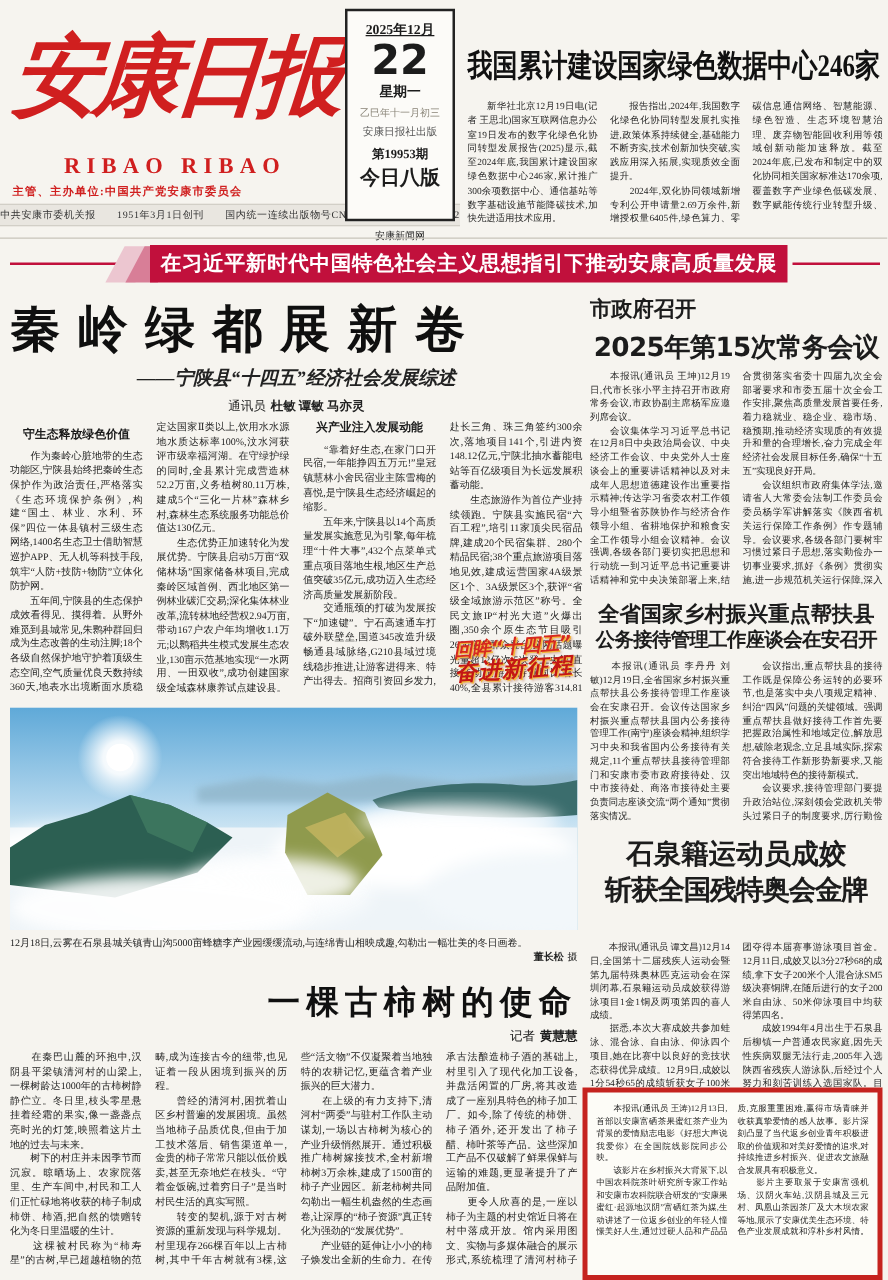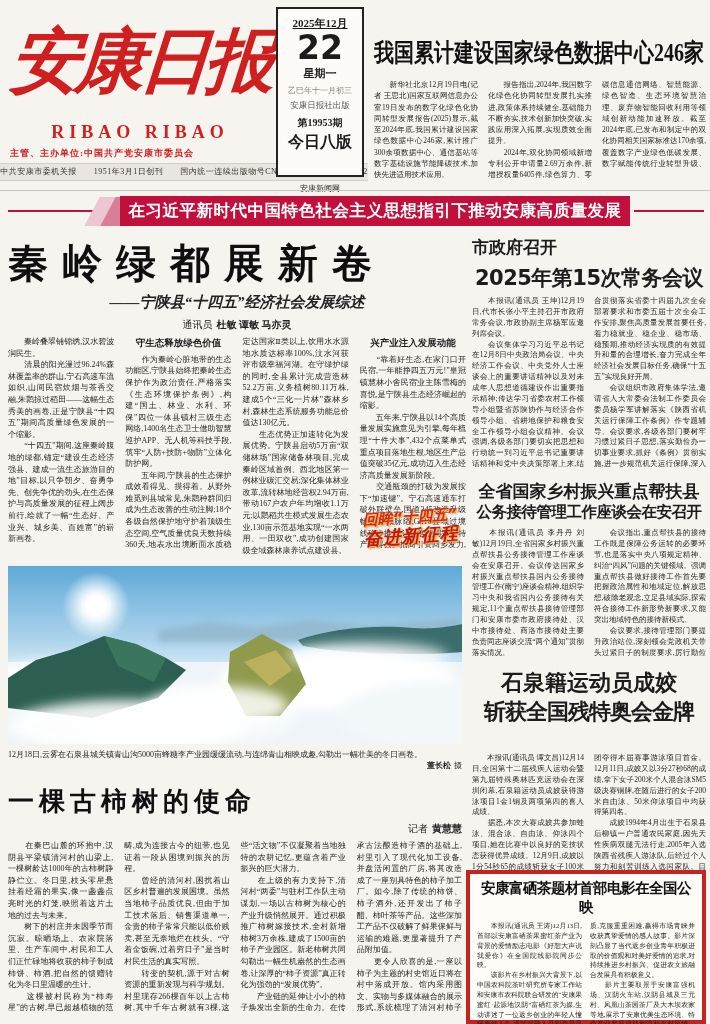--- a/index.html
+++ b/index.html
@@ -90,21 +90,21 @@
     text-align:center;
   }
   .promo-graphic .l1{font-size:15px;line-height:18px;}
   .promo-graphic .l2{font-size:18px;line-height:20px;letter-spacing:1px;color:#c41714;}
   
   .photo-frame{left:8px;top:566px;width:454px;height:178px;background:#bcd9ec;overflow:hidden;}
   .photo-caption{left:8px;top:749px;width:454px;font-size:8px;color:#222;}
   .photo-credit{left:8px;top:760px;width:454px;text-align:right;font-size:8px;color:#222;}
   .photo-credit b{margin-right:3px;}
   
-  .pers-hl{left:8px;top:784px;width:454px;text-align:left;font-size:26px;font-weight:bold;
+  .pers-hl{left:8px;top:784px;width:454px;text-align:right;font-size:26px;font-weight:bold;
     letter-spacing:5px;color:#101010;font-family:"Liberation Serif",serif;}
   .pers-by{left:8px;top:822px;width:454px;text-align:right;font-size:10px;}
   .pers-by b{margin-left:4px;}
   .pers-body{
     left:8px;top:840px;width:454px;height:182px;
     column-count:4;column-gap:11px;font-size:8px;line-height:1.45;
   }
   
   .gov-hl1{left:472px;top:236px;width:234px;font-size:17px;font-weight:bold;}
   .gov-hl2{left:472px;top:264px;width:234px;text-align:center;font-size:21px;font-weight:bold;letter-spacing:-.5px;}
@@ -162,23 +162,20 @@
 <div class="abs banner-p2"></div>
 <div class="abs banner-box sans">在习近平新时代中国特色社会主义思想指引下推动安康高质量发展</div>
 <div class="abs banner-line-r"></div>
 
 <div class="abs main-hl sans">秦岭绿都展新卷</div>
 <div class="abs main-sub">——宁陕县“十四五”经济社会发展综述</div>
 <div class="abs main-by">
   <span>通讯员</span><b>杜敏 谭敏 马亦灵</b>
 </div>
 <div class="abs main-body cols">
-  <div class="body-text">　　秦岭叠翠铺锦绣,汉水碧波润民生。
-　　清晨的阳光漫过96.24%森林覆盖率的群山,宁石高速车流如织,山间民宿炊烟与茶香交融,朱鹮掠过稻田——这幅生态秀美的画卷,正是宁陕县“十四五”期间高质量绿色发展的一个缩影。
-　　“十四五”期间,这座秦岭腹地的绿都,锚定“建设生态经济强县、建成一流生态旅游目的地”目标,以只争朝夕、奋勇争先、创先争优的劲头,在生态保护与高质量发展的征程上阔步前行,绘就了一幅“生态好、产业兴、城乡美、百姓富”的崭新画卷。</div>
   <div class="col-subhead">守生态释放绿色价值</div>
   <div class="body-text">　　作为秦岭心脏地带的生态功能区,宁陕县始终把秦岭生态保护作为政治责任,严格落实《生态环境保护条例》,构建“国土、林业、水利、环保”四位一体县镇村三级生态网络,1400名生态卫士借助智慧巡护APP、无人机等科技手段,筑牢“人防+技防+物防”立体化防护网。
 　　五年间,宁陕县的生态保护成效看得见、摸得着。从野外难觅到县城常见,朱鹮种群回归成为生态改善的生动注脚;18个各级自然保护地守护着顶级生态空间,空气质量优良天数持续360天,地表水出境断面水质稳定达国家Ⅱ类以上,饮用水水源地水质达标率100%,汶水河获评市级幸福河湖。在守绿护绿的同时,全县累计完成营造林52.2万亩,义务植树80.11万株,建成5个“三化一片林”森林乡村,森林生态系统服务功能总价值达130亿元。
 　　生态优势正加速转化为发展优势。宁陕县启动5万亩“双储林场”国家储备林项目,完成秦岭区域首例、西北地区第一例林业碳汇交易;深化集体林业改革,流转林地经营权2.94万亩,带动167户农户年均增收1.1万元;以鹮稻共生模式发展生态农业,130亩示范基地实现“一水两用、一田双收”,成功创建国家级全域森林康养试点建设县。</div>
   <div class="col-subhead">兴产业注入发展动能</div>
   <div class="body-text">　　“靠着好生态,在家门口开民宿,一年能挣四五万元!”皇冠镇慧林小舍民宿业主陈雪梅的喜悦,是宁陕县生态经济崛起的缩影。
 　　五年来,宁陕县以14个高质量发展实施意见为引擎,每年梳理“十件大事”,432个点菜单式重点项目落地生根,地区生产总值突破35亿元,成功迈入生态经济高质量发展新阶段。
 　　交通瓶颈的打破为发展按下“加速键”。宁石高速通车打破外联壁垒,国道345改造升级畅通县域脉络,G210县域过境线稳步推进,让游客进得来、特产出得去。招商引资回乡发力,赴长三角、珠三角签约300余次,落地项目141个,引进内资148.12亿元,宁陕北抽水蓄能电站等百亿级项目为长远发展积蓄动能。
 　　生态旅游作为首位产业持续领跑。宁陕县实施民宿“六百工程”,培引11家顶尖民宿品牌,建成20个民宿集群、280个精品民宿;38个重点旅游项目落地见效,建成运营国家4A级景区1个、3A级景区3个,获评“省级全域旅游示范区”称号。全民文旅IP“村光大道”火爆出圈,350余个原生态节目吸引2600余名群众登台,全网话题曝光量超12亿次,5次登上央视,直接带动旅游接待量同比增长40%,全县累计接待游客314.81万人次,实现旅游花费15.17亿元,同比增长74.16%、60.8%。
 　　农林产业与品牌建设齐头并进,发展特色经济林36万亩、林下经济18万亩,培育18个“国字号”农产品品牌;创新“我在秦岭有块田”认养模式,总认领金额突破100万元;北上广深等地的29家“宁陕山珍”专营店年销售额超8000万元。包装饮用水产业产值突破5000万元,形成“一业引领、多业协同”的发展格局。</div>
@@ -265,18 +262,17 @@
 　　安康市纪委、市委办公室、市审计局、市财政局、市农业农村局、市委机关事务服务中心、市机关事务服务中心及非重点帮扶县接待管理部门负责同志参加或列席会议。</div>
 
 <div class="abs ath-hl1 sans">石泉籍运动员成姣</div>
 <div class="abs ath-hl2 sans">斩获全国残特奥会金牌</div>
 <div class="abs ath-body body-text cols">　　本报讯(通讯员 谭文昌)12月14日,全国第十二届残疾人运动会暨第九届特殊奥林匹克运动会在深圳闭幕,石泉籍运动员成姣获得游泳项目1金1铜及两项第四的喜人成绩。
 　　据悉,本次大赛成姣共参加蛙泳、混合泳、自由泳、仰泳四个项目,她在比赛中以良好的竞技状态获得优异成绩。12月9日,成姣以1分54秒65的成绩斩获女子100米蛙泳SB4级决赛金牌,为陕西代表团夺得本届赛事游泳项目首金。12月11日,成姣又以3分27秒68的成绩,拿下女子200米个人混合泳SM5级决赛铜牌,在随后进行的女子200米自由泳、50米仰泳项目中均获得第四名。
 　　成姣1994年4月出生于石泉县后柳镇一户普通农民家庭,因先天性疾病双腿无法行走,2005年入选陕西省残疾人游泳队,后经过个人努力和刻苦训练入选国家队。目前,成姣个人累计获得奖牌50余枚,其中金牌30余枚。特别是在2016年第15届里约残奥会上,成姣一举打破纪录,夺得女子SM4级150米混合泳、SB3级50米蛙泳、S4级50米仰泳三枚金牌,成为全市首个获得3枚残奥会金牌的运动员。
 　　近年来,石泉县高度重视残疾人工作,全县残疾人工作保障、服务和组织体系不断健全,残疾人参与社会活动的环境和条件明显改善,合法权益得到有力维护,全县残疾人事业健康快速发展。尤其是残疾人体育工作成效明显,涌现出一大批以夏江波、成姣为代表的石泉籍优秀运动员,先后在残奥会、全国残疾人运动会等大型综合运动会中崭露头角,屡获佳绩,展现了石泉健儿的良好风采。</div>
 
 <div class="abs movie-box">
-  <div class="movie-hl sans">安康富硒茶题材首部电影在全国公映</div>
   <div class="movie-body body-text cols">　　本报讯(通讯员 王涛)12月13日,首部以安康富硒茶果蜜红茶产业为背景的爱情励志电影《好想大声说我爱你》在全国院线影院同步公映。
 　　该影片在乡村振兴大背景下,以中国农科院茶叶研究所专家工作站和安康市农科院联合研发的“安康果蜜红·起源地汉阴”富硒红茶为媒,生动讲述了一位返乡创业的年轻人憧憬美好人生,通过过硬人品和产品品质,克服重重困难,赢得市场青睐并收获真挚爱情的感人故事。影片深刻凸显了当代返乡创业青年积极进取的价值观和对美好爱情的追求,对持续推进乡村振兴、促进农文旅融合发展具有积极意义。
 　　影片主要取景于安康富强机场、汉阴火车站,汉阴县城及三元村、凤凰山茶园茶厂及大木坝农家等地,展示了安康优美生态环境、特色产业发展成就和淳朴乡村风情。在顺利取得国家电影局公映许可证后,该影片于12月6日在中国电影博物馆影院2号厅首映。
 　　汉阴籍编剧兼导演徐谦表示,他想凭借自己深耕影视传媒的优势,结合自家及身边两代人的创业经历,创作一部土生土长的影视作品,帮助家乡茶企拓展市场。家乡有关部门和新闻单位给了他和团队大力支持,他有信心依托家乡丰富的资源,创作更多影视好作品。</div>
 </div>
 
 </body></html>

